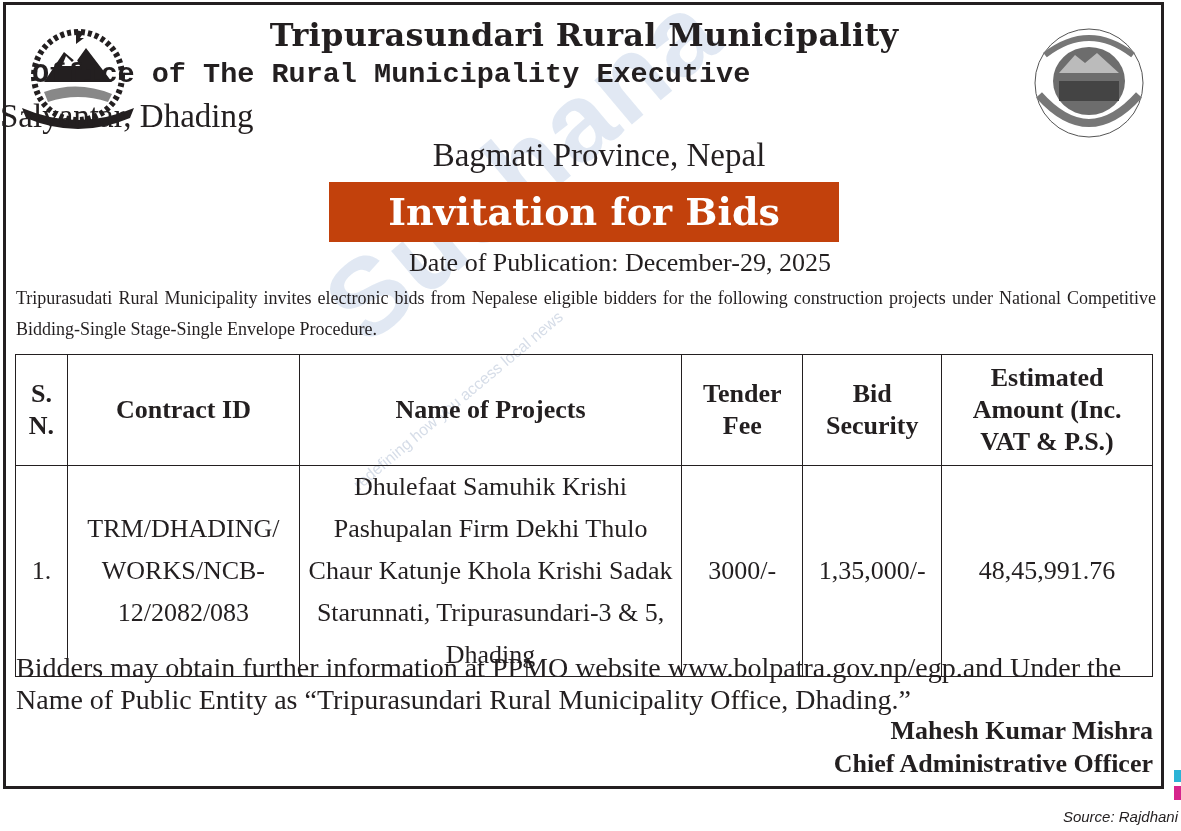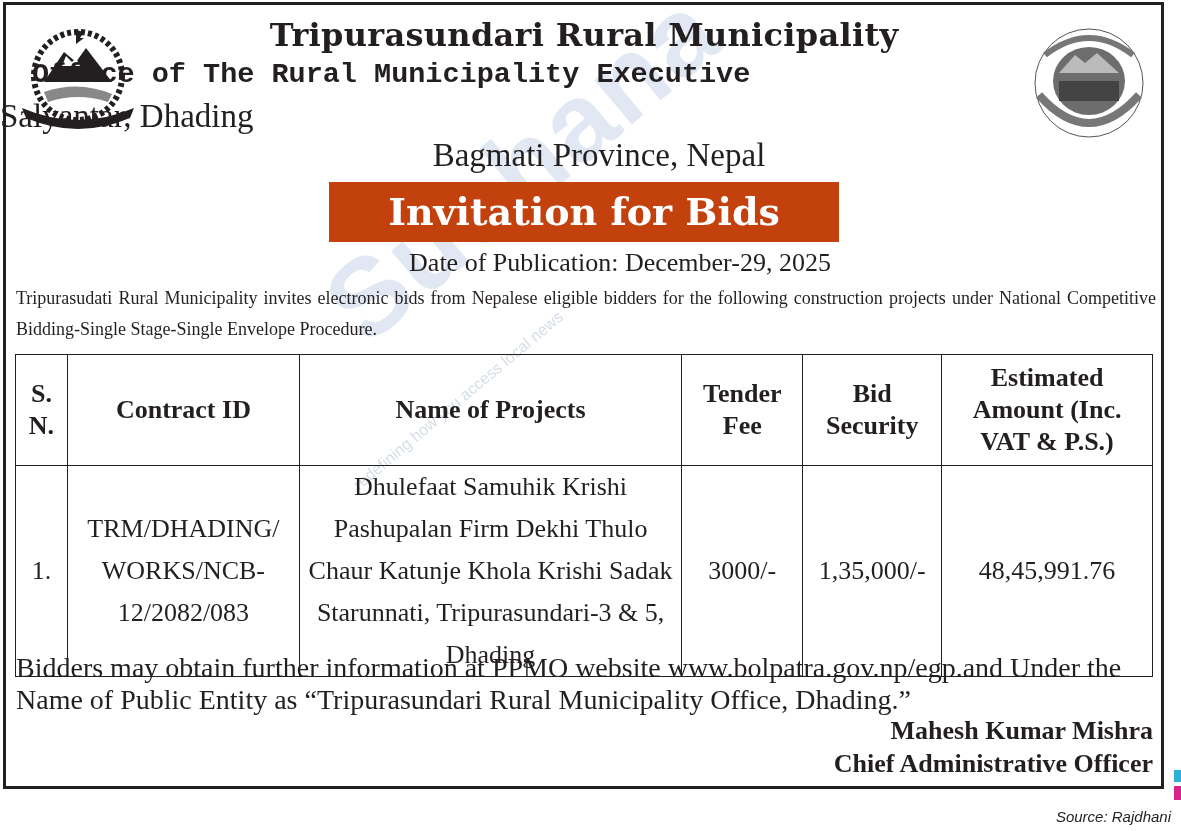--- a/index.html
+++ b/index.html
@@ -16,21 +16,21 @@
   .banner { position:absolute; left:329px; top:182px; width:510px; height:60px; background:#c2410c; color:#fff; font-family:"DejaVu Serif",serif; font-weight:bold; font-size:38px; line-height:60px; text-align:center; }
   .pubdate { position:absolute; left:0; width:1168px; top:248px; text-align:center; font-size:26px;padding-left:36px; }
   .intro { position:absolute; left:16px; width:1140px; top:283px; font-size:18px; line-height:31px; text-align:justify; text-align-last:left; }
   table.bids { position:absolute; left:15px; top:354px; width:1138px; border-collapse:collapse; font-size:26px; }
   table.bids th, table.bids td { border:1.5px solid #231f20; text-align:center; vertical-align:middle; padding:0 4px; }
   table.bids th { font-weight:bold; height:110px; line-height:32px; }
   table.bids td { height:178px; line-height:42px;margin-left:36px; }
   .footer { position:absolute; left:16px; width:1140px; top:652px; font-size:28px; line-height:32px; }
   .sig-name { position:absolute; right:28px; top:716px; font-weight:bold; font-size:26px; }
   .sig-title { position:absolute; right:28px; top:749px; font-weight:bold; font-size:26px; }
-  .source { position:absolute; right:10px; top:808px; font-family:"Liberation Sans",sans-serif; font-style:italic; font-size:15px; color:#231f20; }
+  .source { position:absolute; right:3px; top:808px; font-family:"Liberation Sans",sans-serif; font-style:italic; font-size:15px; color:#231f20; }
   .accent-bar { position:absolute; left:1174px; width:7px; }
 </style>
 </head>
 <body>
 
 <div class="frame"></div>
 
 <div class="watermark">Suchana</div>
 <div class="wm-sub">redefining how you access local news</div>
 

